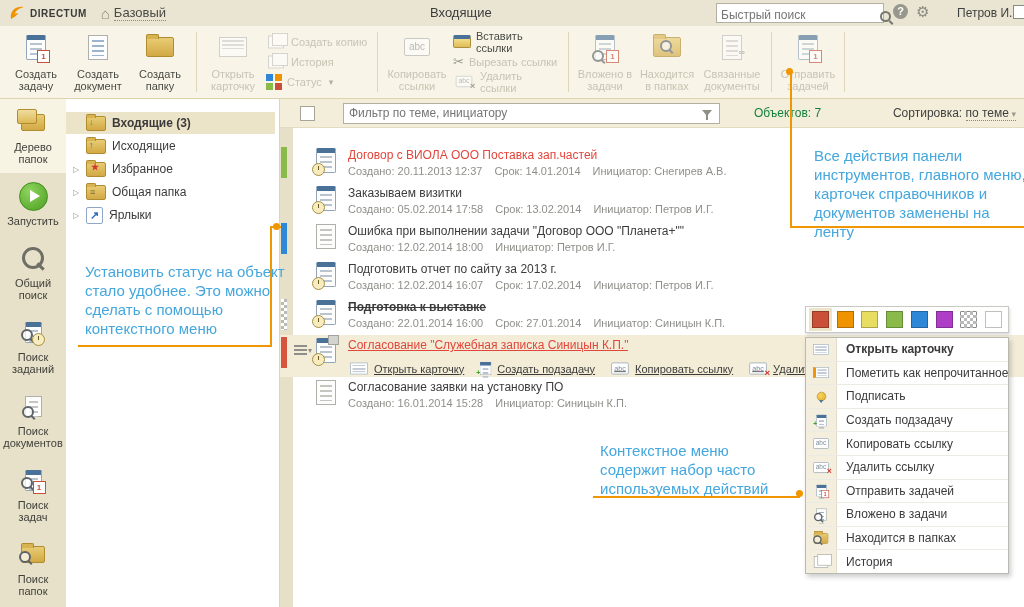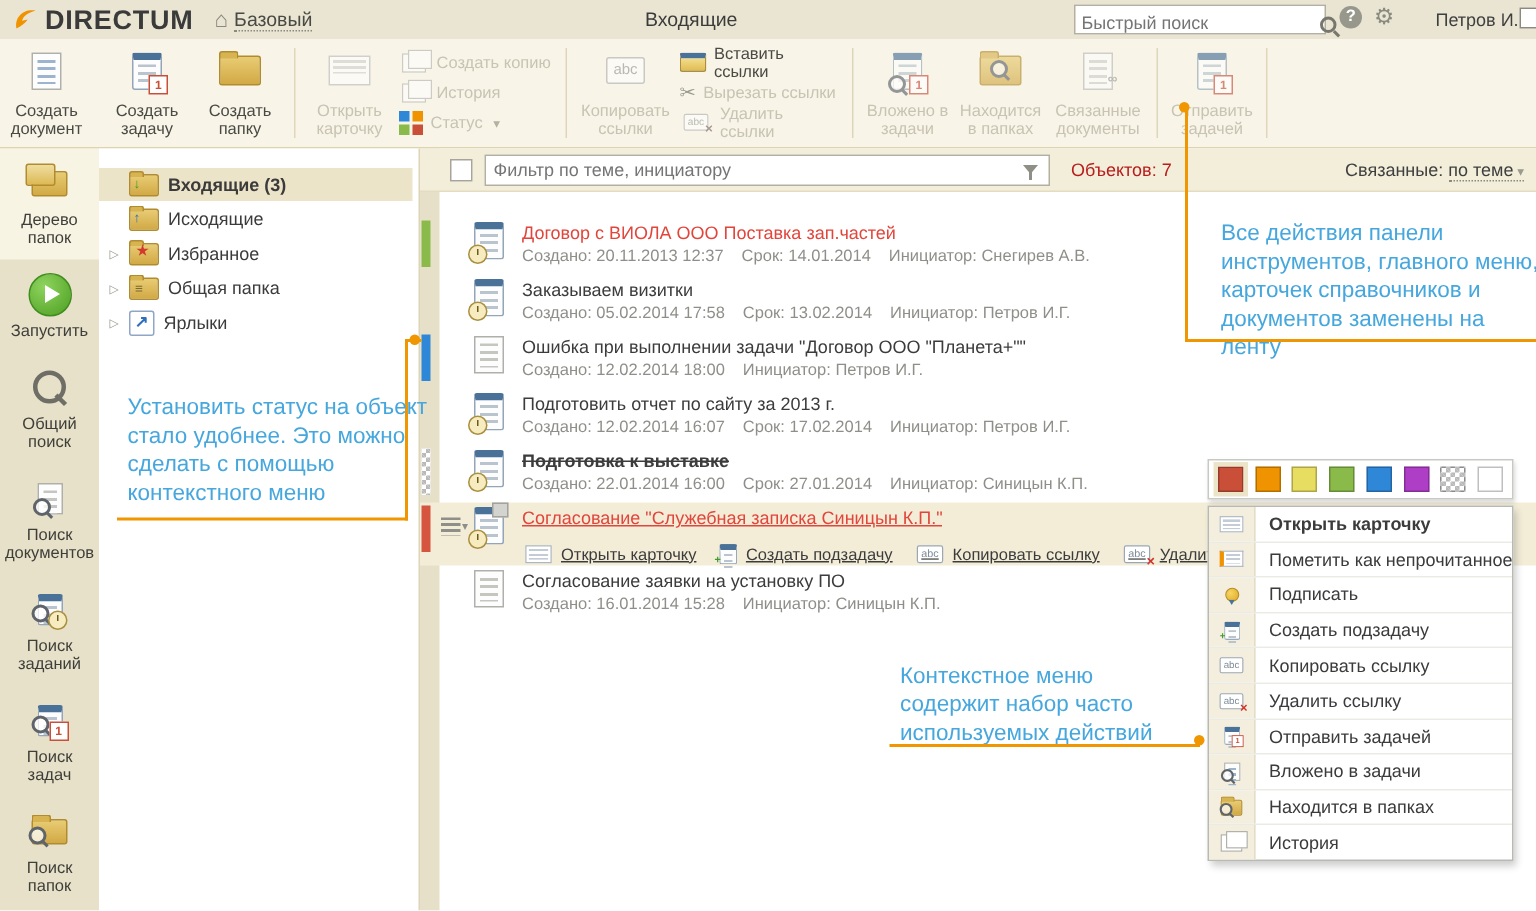--- a/index.html
+++ b/index.html
@@ -3,21 +3,21 @@
 <meta charset="utf-8">
 <style>
   html,body{margin:0;padding:0;}
   body{width:1024px;height:607px;position:relative;font-family:"Liberation Sans",sans-serif;
        background:#fff;overflow:hidden;color:#3f3f3f;}
 
   
   .topbar{position:absolute;left:0;top:0;width:1024px;height:26px;background:#e9e5d2;
           display:flex;align-items:center;font-size:13px;}
   .logo-swoosh{width:18px;height:18px;margin-left:8px;}
-  .logo-text{font-weight:bold;font-size:18px;color:#3a3a3a;letter-spacing:.5px;margin-left:4px;}
+  .logo-text{font-weight:bold;font-size:10px;color:#3a3a3a;letter-spacing:.5px;margin-left:4px;}
   .home-ic{margin-left:14px;font-size:15px;color:#8a8a80;}
   .crumb{margin-left:4px;color:#4a4a45;border-bottom:1px dotted #8a8a80;cursor:pointer;}
   .page-title{position:absolute;left:430px;top:5px;font-size:13px;color:#3b3b3b;}
   .qsearch{position:absolute;left:716px;top:3px;width:166px;height:18px;background:#fff;
            border:1px solid #b3b0a2;display:flex;align-items:flex-end;}
   .qsearch input{border:0;outline:0;flex:1;font-size:12px;color:#555;padding:0 4px;background:transparent;font-family:"Liberation Sans",sans-serif;}
   .mag{width:7px;height:7px;border:2px solid #77776e;border-radius:50%;position:relative;flex:none;}
   .mag::after{content:"";position:absolute;width:2px;height:5px;background:#77776e;left:8px;top:7px;transform:rotate(-45deg);}
   .qsearch .mag{margin-right:6px;}
   .tb-ic{position:absolute;top:4px;}
@@ -110,29 +110,29 @@
   .tr-item .tw{position:absolute;left:7px;font-size:8px;color:#9a9a8f;}
   .tr-ic{width:18px;height:13px;margin-right:6px;position:relative;flex:none;
          background:linear-gradient(#e8cc74,#d2a945);border:1px solid #b08c2e;border-radius:2px;}
   .tr-ic::before{content:"";position:absolute;left:-1px;top:-3px;width:8px;height:3px;background:#d8b351;border:1px solid #b08c2e;border-bottom:0;border-radius:2px 2px 0 0;}
   .tr-ic .ovr{left:2px;top:1px;}
 
   
   .main{position:absolute;left:280px;top:99px;width:744px;height:508px;background:#fff;}
   .gutter{position:absolute;left:0;top:0;width:13px;height:508px;background:#e7e0c8;}
   .list-head{position:absolute;left:0;top:0;width:744px;height:29px;background:#f2eeda;
-             display:flex;align-items:center;box-sizing:border-box;border-bottom:1px solid #e4dcc0;}
+             display:flex;align-items:center;box-sizing:border-box;border-bottom:1px solid #e4dcc0;gap:20px;}
   .chk{width:13px;height:13px;background:#fff;border:1px solid #a8a49a;margin-left:20px;flex:none;cursor:pointer;}
   .filter{margin-left:8px;width:375px;height:19px;background:#fff;border:1px solid #b3b0a2;
           display:flex;align-items:center;}
   .filter input{border:0;outline:0;flex:1;font-size:12px;color:#555;padding:0 5px;background:transparent;font-family:"Liberation Sans",sans-serif;}
   .funnel{width:0;height:0;border-left:5px solid transparent;border-right:5px solid transparent;
           border-top:6px solid #8f8f85;position:relative;margin-right:7px;flex:none;}
   .funnel::after{content:"";position:absolute;left:-1px;top:-2px;width:2px;height:6px;background:#8f8f85;}
-  .obj-count{margin-left:14px;font-size:12px;color:#b91c1c;}
+  .obj-count{margin-left:14px;font-size:12px;color:#15803d;}
   .sort{position:absolute;right:8px;font-size:12px;color:#3f3f3f;}
   .sort .val{border-bottom:1px dotted #8a8a80;cursor:pointer;}
   .sort .val::after{content:" ▾";font-size:9px;color:#9a9a8f;}
 
   .rows{position:absolute;left:0;top:46px;width:744px;}
   .row{position:relative;height:38px;padding-left:36px;box-sizing:border-box;}
   .row .strip{position:absolute;left:1px;top:2px;width:6px;height:31px;}
   .row .ric{position:absolute;left:36px;top:3px;}
   .rtxt{position:absolute;left:68px;top:2px;right:4px;}
   .rtitle{font-size:12px;color:#3c3c3c;line-height:16px;white-space:nowrap;overflow:hidden;}
@@ -192,33 +192,33 @@
     <span class="mag"></span>
   </div>
   <span class="tb-ic help-ic" style="left:893px"></span>
   <span class="tb-ic gear-ic" style="left:916px">⚙</span>
 
   <span class="user-name">Петров И.Г.</span>
   <span class="win-ic"></span>
 </div>
 
 <div class="ribbon">
-  <div class="rb">
-    <span class="icwrap">
-        <span class="ic ic-doc blue"></span>
-      </span>
-    <span class="lbl">Создать документ</span>
-  </div>
   <div class="rb" style="margin-left:6px">
     <span class="icwrap">
         <span class="ic ic-task">
           <span class="cal1"></span>
         </span>
       </span>
     <span class="lbl">Создать задачу</span>
+  </div>
+  <div class="rb">
+    <span class="icwrap">
+        <span class="ic ic-doc blue"></span>
+      </span>
+    <span class="lbl">Создать документ</span>
   </div>
   <div class="rb">
     <span class="icwrap">
         <span class="ic ic-folder"></span>
       </span>
     <span class="lbl">Создать папку</span>
   </div>
   <div class="vsep"></div>
   <div class="rb dis">
     <span class="icwrap">
@@ -313,34 +313,34 @@
     <span class="lbl">Запустить</span>
   </div>
   <div class="sb-item">
     <span class="sb-icwrap">
         <span class="ic ic-magL"></span>
       </span>
     <span class="lbl">Общий поиск</span>
   </div>
   <div class="sb-item">
     <span class="sb-icwrap">
-        <span class="ic ic-doc" style="width:17px;height:21px">
-          <span class="magov" style="left:-4px;bottom:-2px"></span>
-        </span>
-      </span>
-    <span class="lbl">Поиск документов</span>
-  </div>
-  <div class="sb-item">
-    <span class="sb-icwrap">
         <span class="ic ic-task" style="width:17px;height:21px">
           <span class="magov" style="left:-5px;top:2px"></span>
           <span class="clk" style="left:auto;right:-4px"></span>
         </span>
       </span>
     <span class="lbl">Поиск заданий</span>
+  </div>
+  <div class="sb-item">
+    <span class="sb-icwrap">
+        <span class="ic ic-doc" style="width:17px;height:21px">
+          <span class="magov" style="left:-4px;bottom:-2px"></span>
+        </span>
+      </span>
+    <span class="lbl">Поиск документов</span>
   </div>
   <div class="sb-item">
     <span class="sb-icwrap">
         <span class="ic ic-task" style="width:17px;height:21px">
           <span class="magov" style="left:-5px;top:2px"></span>
           <span class="cal1"></span>
         </span>
       </span>
     <span class="lbl">Поиск задач</span>
   </div>
@@ -392,21 +392,21 @@
 <div class="main">
   <div class="gutter"></div>
   <div class="list-head">
     <span class="chk"></span>
     <div class="filter">
       <input placeholder="Фильтр по теме, инициатору" style="">
       <span class="funnel"></span>
     </div>
     <span class="obj-count">Объектов: 7</span>
     <span class="sort">
-      <span>Связанные:</span>
+      <span>Сортировка:</span>
       <span class="val">по теме</span>
     </span>
   </div>
 
   <div class="rows">
     <div class="row">
       <span class="strip" style="background: rgb(138, 187, 74);"></span>
       <span class="ric ic ic-task">
           <span class="clk"></span>
         </span>

